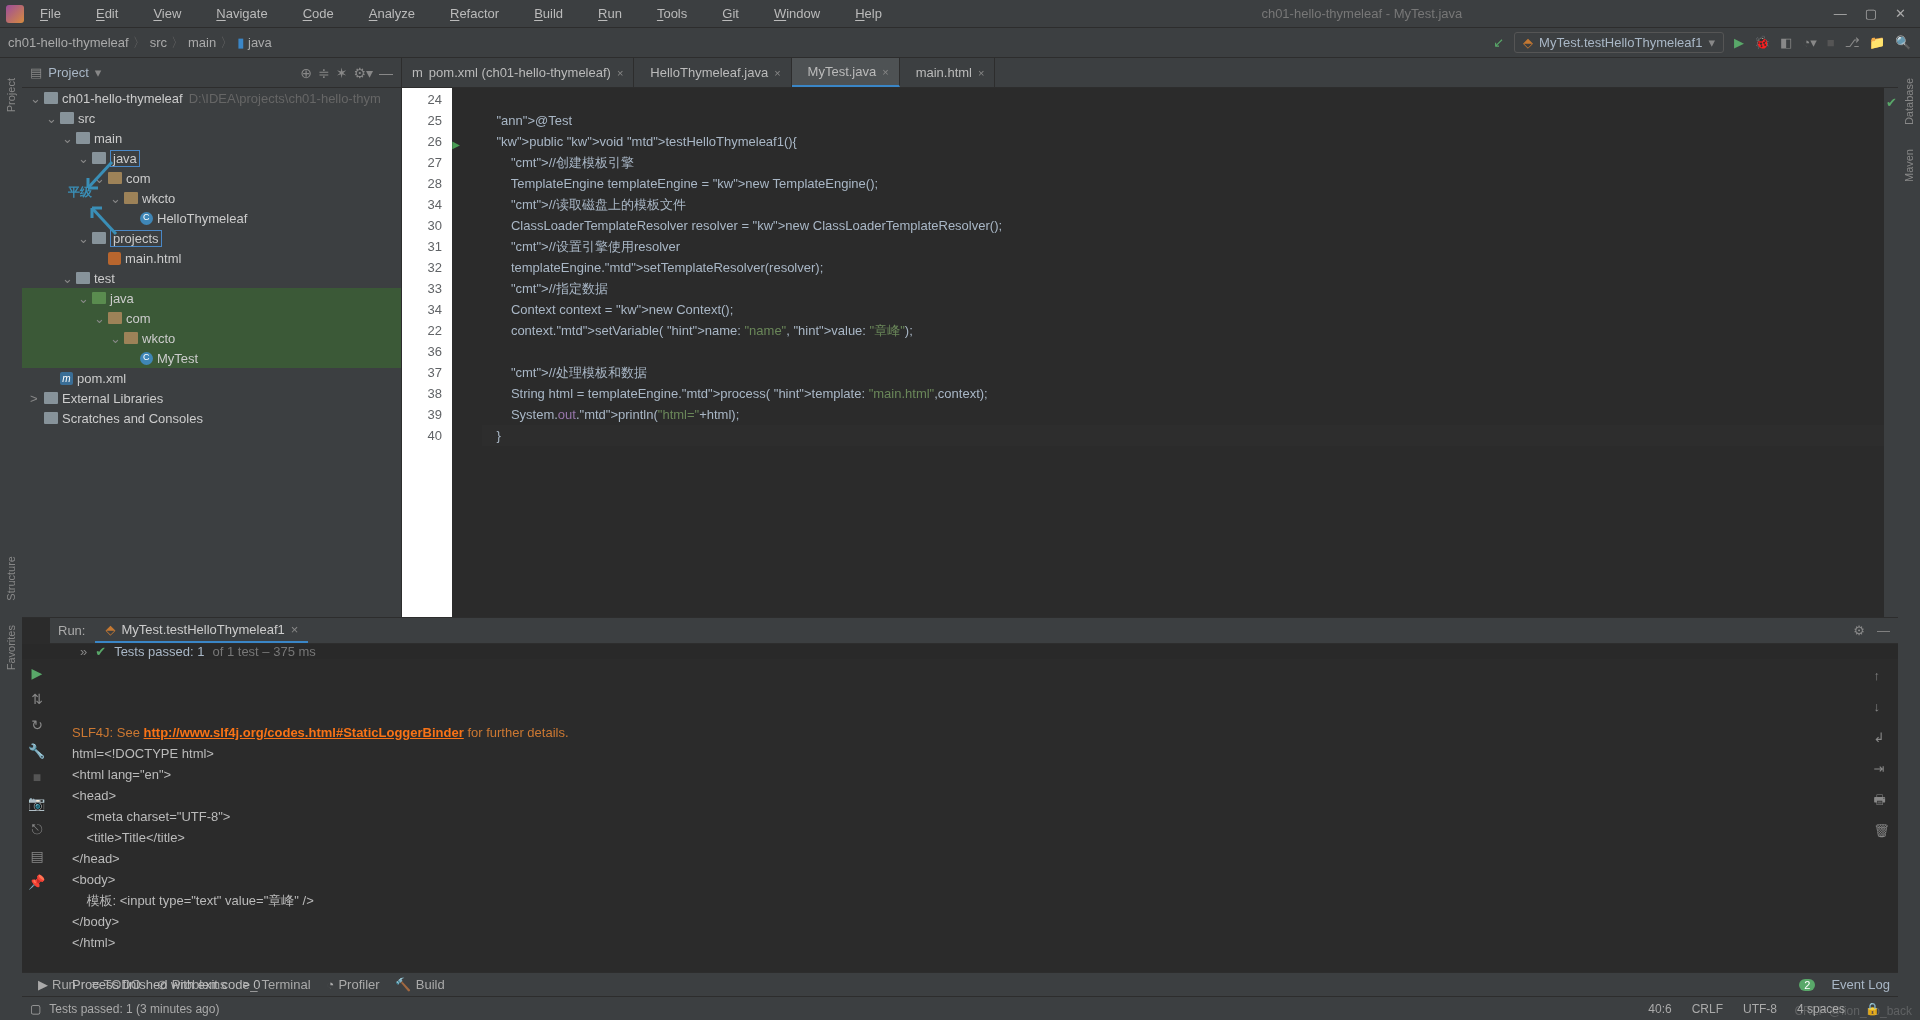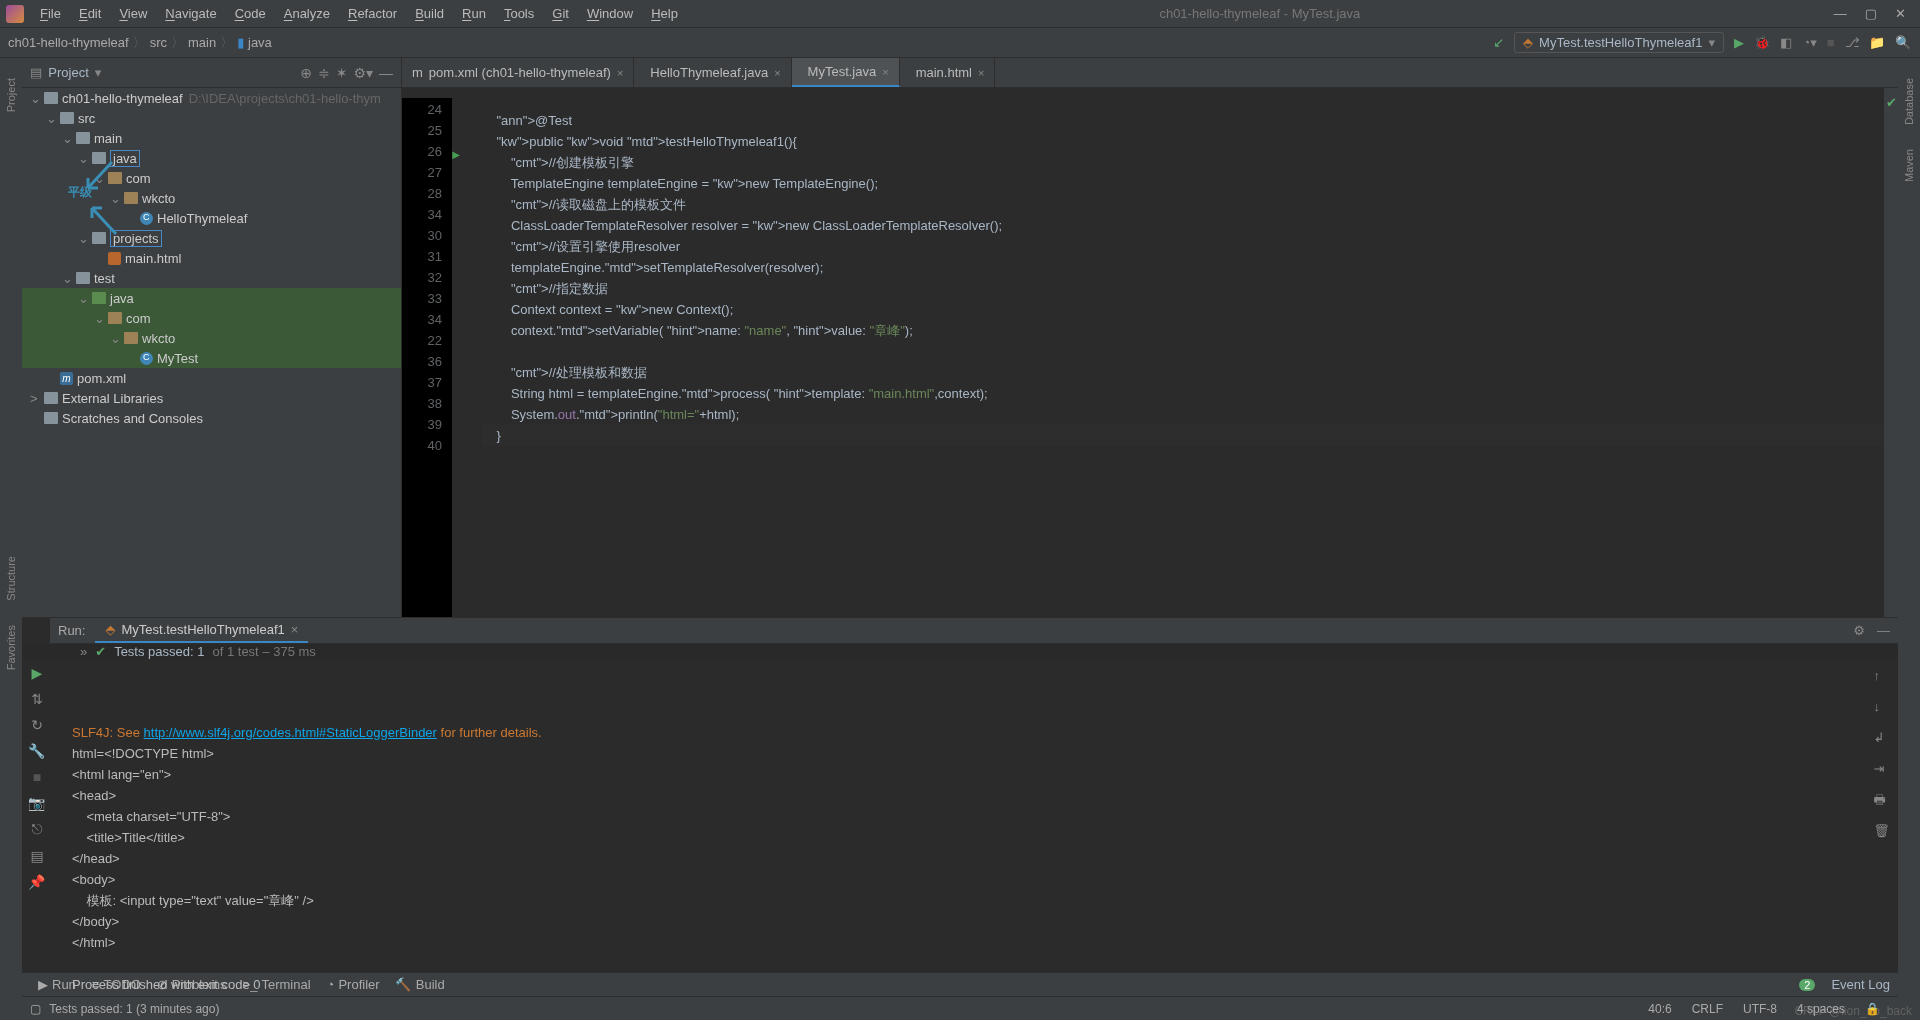--- a/index.html
+++ b/index.html
@@ -1,19 +1,19 @@
 <!DOCTYPE html>
 <html><head>
 <meta charset="utf-8">
 <style>
 * { margin:0; padding:0; box-sizing:border-box; font-family:"Segoe UI",Arial,sans-serif; }
 body { width:1920px; height:1020px; background:#2b2b2b; color:#a9b7c6; font-size:13px; overflow:hidden; display:flex; flex-direction:column; }
 .menubar { height:28px; background:#3c3f41; display:flex; align-items:center; padding:0 6px; border-bottom:1px solid #2d2d2d; }
 .menubar .logo { width:18px; height:18px; background:linear-gradient(135deg,#9c4d9b,#d68b3e); border-radius:3px; margin-right:8px; }
-.menubar .menu { display:flex; gap:2px; }
+.menubar .menu { display:flex; gap:19px; }
 .menubar .menu span { padding:4px 8px; cursor:pointer; color:#bbb; }
 .menubar .menu span u { text-decoration:underline; text-underline-offset:2px; }
 .menubar .title { margin-left:auto; margin-right:auto; color:#777; }
 .winctrl { display:flex; gap:18px; margin-right:8px; color:#aaa; }
 .navbar { height:30px; background:#3c3f41; display:flex; align-items:center; padding:0 8px; border-bottom:1px solid #2d2d2d; }
 .navbar .crumb { display:flex; align-items:center; gap:4px; color:#aaa; }
 .navbar .crumb .sep { color:#666; }
 .navbar .right { margin-left:auto; display:flex; align-items:center; gap:10px; }
 .main { flex:1; display:flex; min-height:0; }
 .leftbar,.rightbar { width:22px; background:#3c3f41; display:flex; flex-direction:column; align-items:center; padding-top:20px; gap:24px; }
@@ -39,41 +39,41 @@
 .tree .m-icon { display:inline-block; width:13px; height:13px; background:#3a6e96; border-radius:2px; margin-right:4px; color:#fff; font-size:10px; font-style:italic; text-align:center; line-height:13px; }
 .tree .hl { border:1px solid #4a88c7; padding:0 2px; }
 .tree .annot { position:absolute; color:#3a8fb7; font-weight:bold; font-size:12px; pointer-events:none; }
 .tree .arr-svg { position:absolute; pointer-events:none; }
 .editor { flex:1; display:flex; flex-direction:column; background:#2b2b2b; min-width:0; }
 .tabs { height:30px; display:flex; align-items:stretch; background:#3c3f41; border-bottom:1px solid #2d2d2d; }
 .tab { display:flex; align-items:center; gap:6px; padding:0 10px; color:#bbb; border-right:1px solid #2d2d2d; cursor:pointer; }
 .tab.active { background:#4e5254; border-bottom:2px solid #3a86c7; }
 .tab .close { color:#888; font-size:11px; }
 .codearea { flex:1; display:flex; position:relative; font-family:Consolas,Menlo,monospace; font-size:13px; line-height:21px; overflow:hidden; }
-.gutter { width:50px; background:#000000; color:#606366; text-align:right; padding-right:10px; padding-top:1px;margin-top:10px; }
+.gutter { width:50px; background:#ffffff; color:#606366; text-align:right; padding-right:10px; padding-top:1px; }
 .gutter .ln { height:21px; position:relative; }
 .gutter .run-ic { position:absolute; right:-18px; top:3px; color:#499c54; font-size:10px; }
 .code { flex:1; padding-left:30px; padding-top:1px; white-space:pre; color:#a9b7c6; }
 .code .line { height:21px; }
 .str { color:#6a8759; }
 .caretline { background:rgba(50,50,50,0.4); }
 .err-strip { width:14px; background:#3c3f41; position:relative; }
 .err-strip .chk { position:absolute; top:4px; left:2px; color:#59a869; }
 .runpane { height:355px; display:flex; flex-direction:column; background:#2b2b2b; border-top:1px solid #2d2d2d; }
 .run-header { height:30px; background:#3c3f41; display:flex; align-items:center; padding:0 8px; border-bottom:1px solid #2d2d2d;margin-left:28px; }
 .run-header .lbl { color:#aaa; margin-right:10px; }
 .run-header .runtab { display:flex; align-items:center; gap:6px; padding:4px 10px; border-bottom:2px solid #3a86c7; color:#ccc; }
 .run-header .right { margin-left:auto; display:flex; gap:12px; color:#888; }
 .test-status { height:28px; display:flex; align-items:center; padding:0 30px; gap:8px; background:rgba(40,40,40,0.5); }
 .test-status .ok { color:#59a869; }
 .test-status .dim { color:#777; }
 .run-body { flex:1; display:flex; }
 .run-toolbar { width:30px; display:flex; flex-direction:column; align-items:center; gap:10px; padding-top:6px; color:#888; font-size:14px; }
 .console { flex:1; font-family:Consolas,monospace; font-size:13px; line-height:21px; padding-left:20px; white-space:pre; color:#bbb; position:relative; }
-.console .link { color:#0ea5e9; text-decoration:underline; }
+.console .link { color:#f97316; text-decoration:underline;font-weight:bold; }
 .console .err { color:#cc7832; }
 .console .navicons { position:absolute; right:8px; top:6px; display:flex; flex-direction:column; gap:10px; color:#888; }
 .bottombar { height:24px; background:#3c3f41; display:flex; align-items:center; padding:0 8px; border-top:1px solid #2d2d2d; gap:4px; }
 .bottombar .btn { display:flex; align-items:center; gap:4px; padding:2px 8px; color:#aaa; }
 .bottombar .spacer { flex:1; }
 .bottombar .badge { background:#59a869; color:#fff; border-radius:8px; padding:0 5px; font-size:11px; }
 .statusbar { height:24px; background:#3c3f41; display:flex; align-items:center; padding:0 8px; border-top:1px solid #2d2d2d; color:#aaa; font-size:12px; }
 .statusbar .spacer { flex:1; }
 .statusbar .seg { margin:8px 10px; }
 .ic-play { color:#59a869; }

